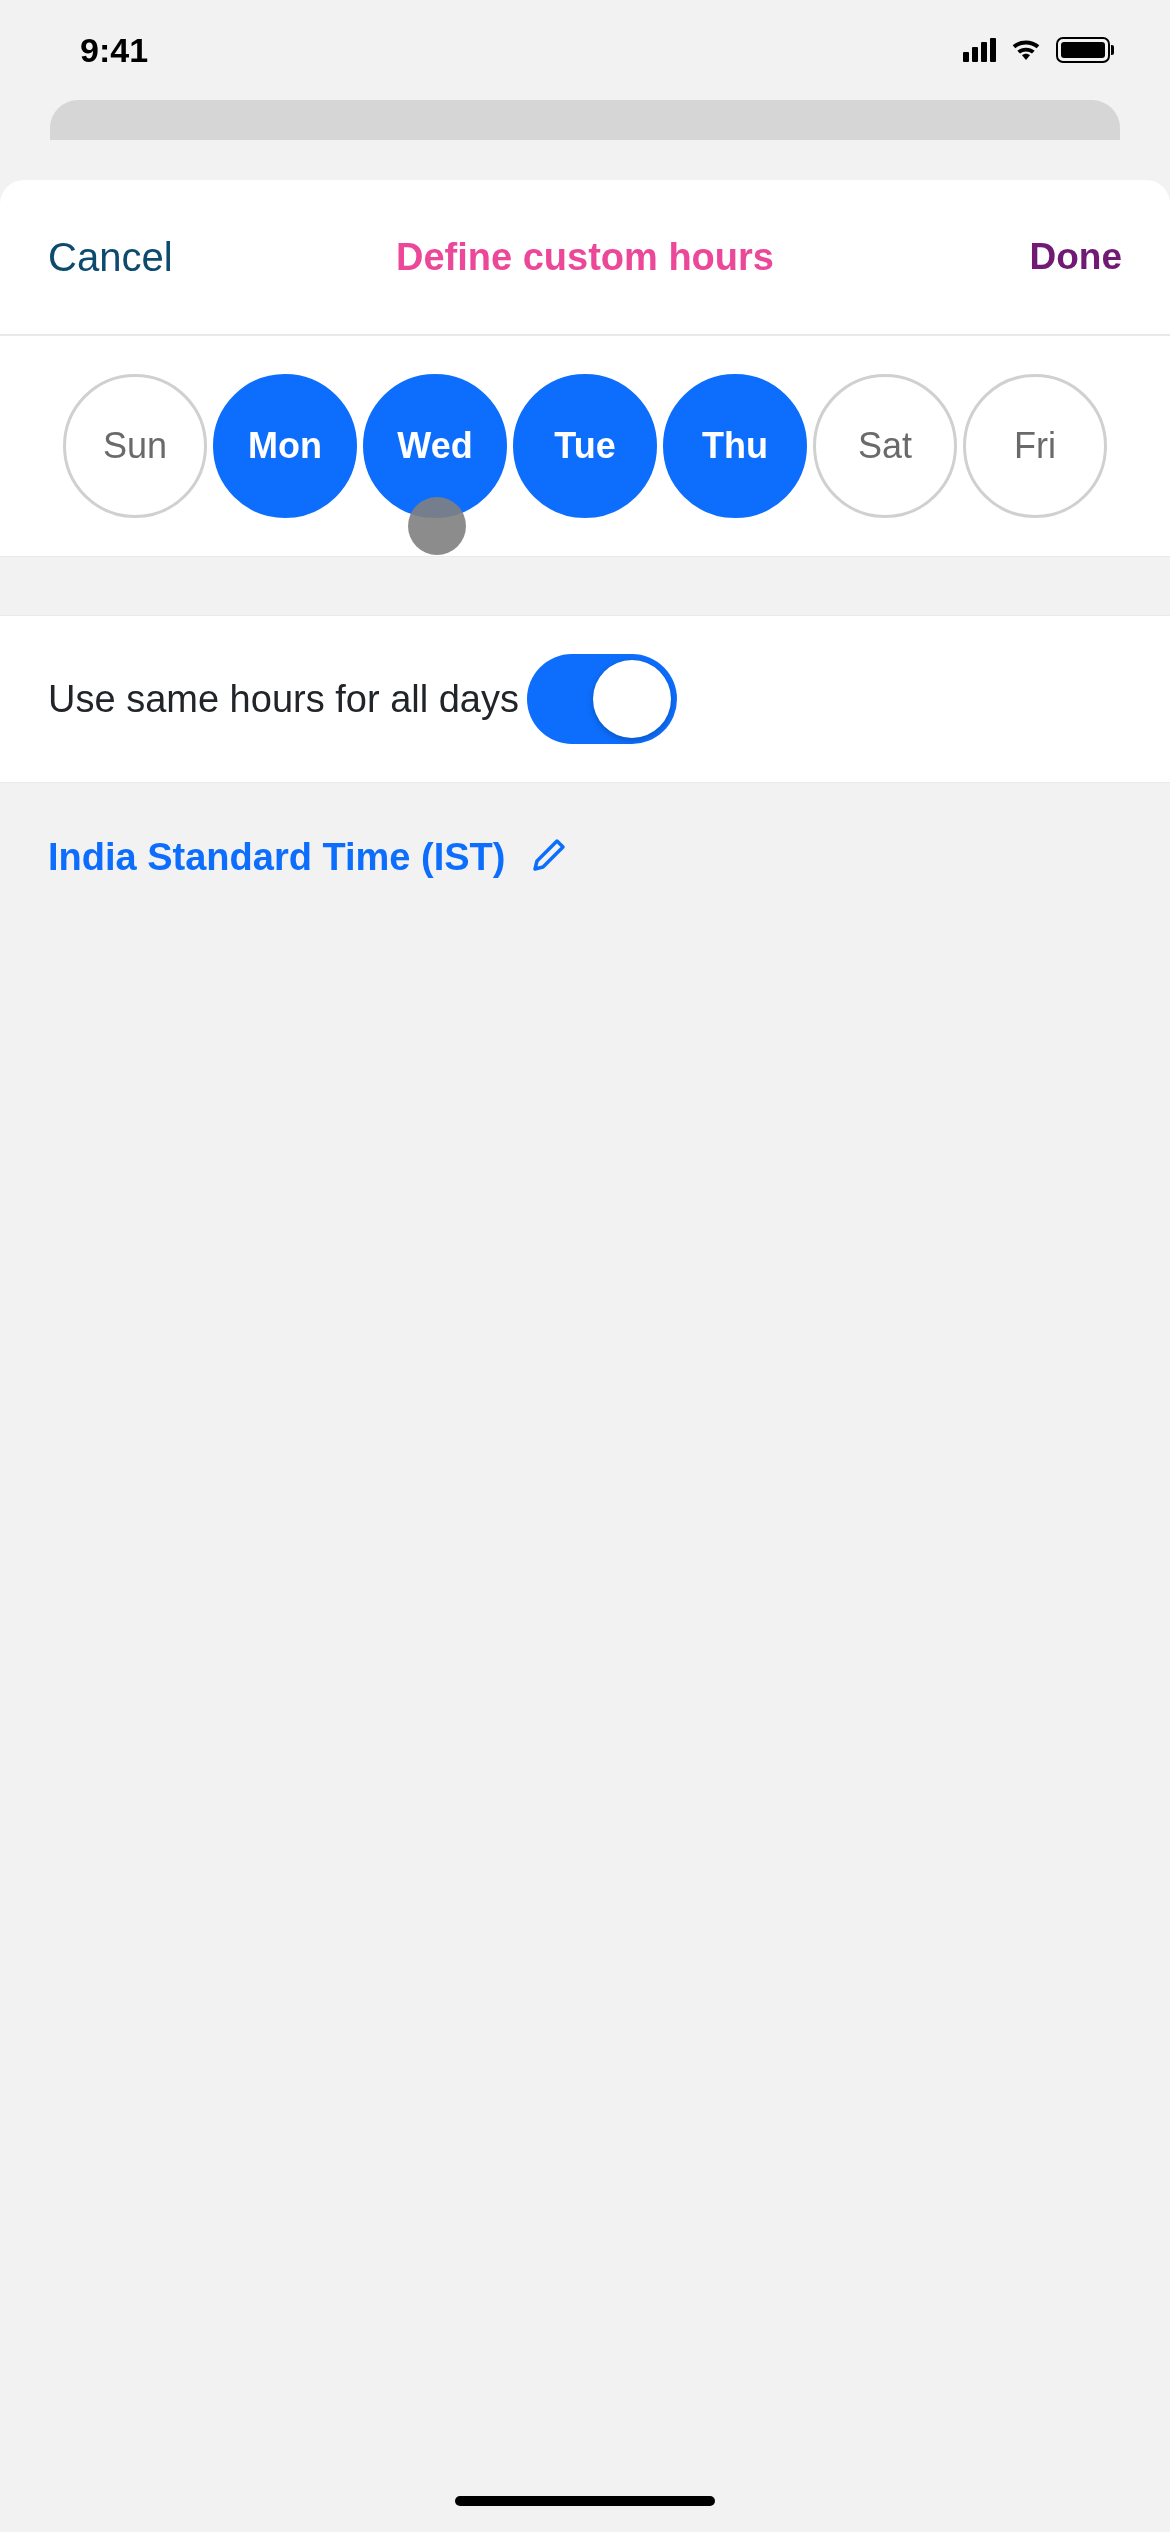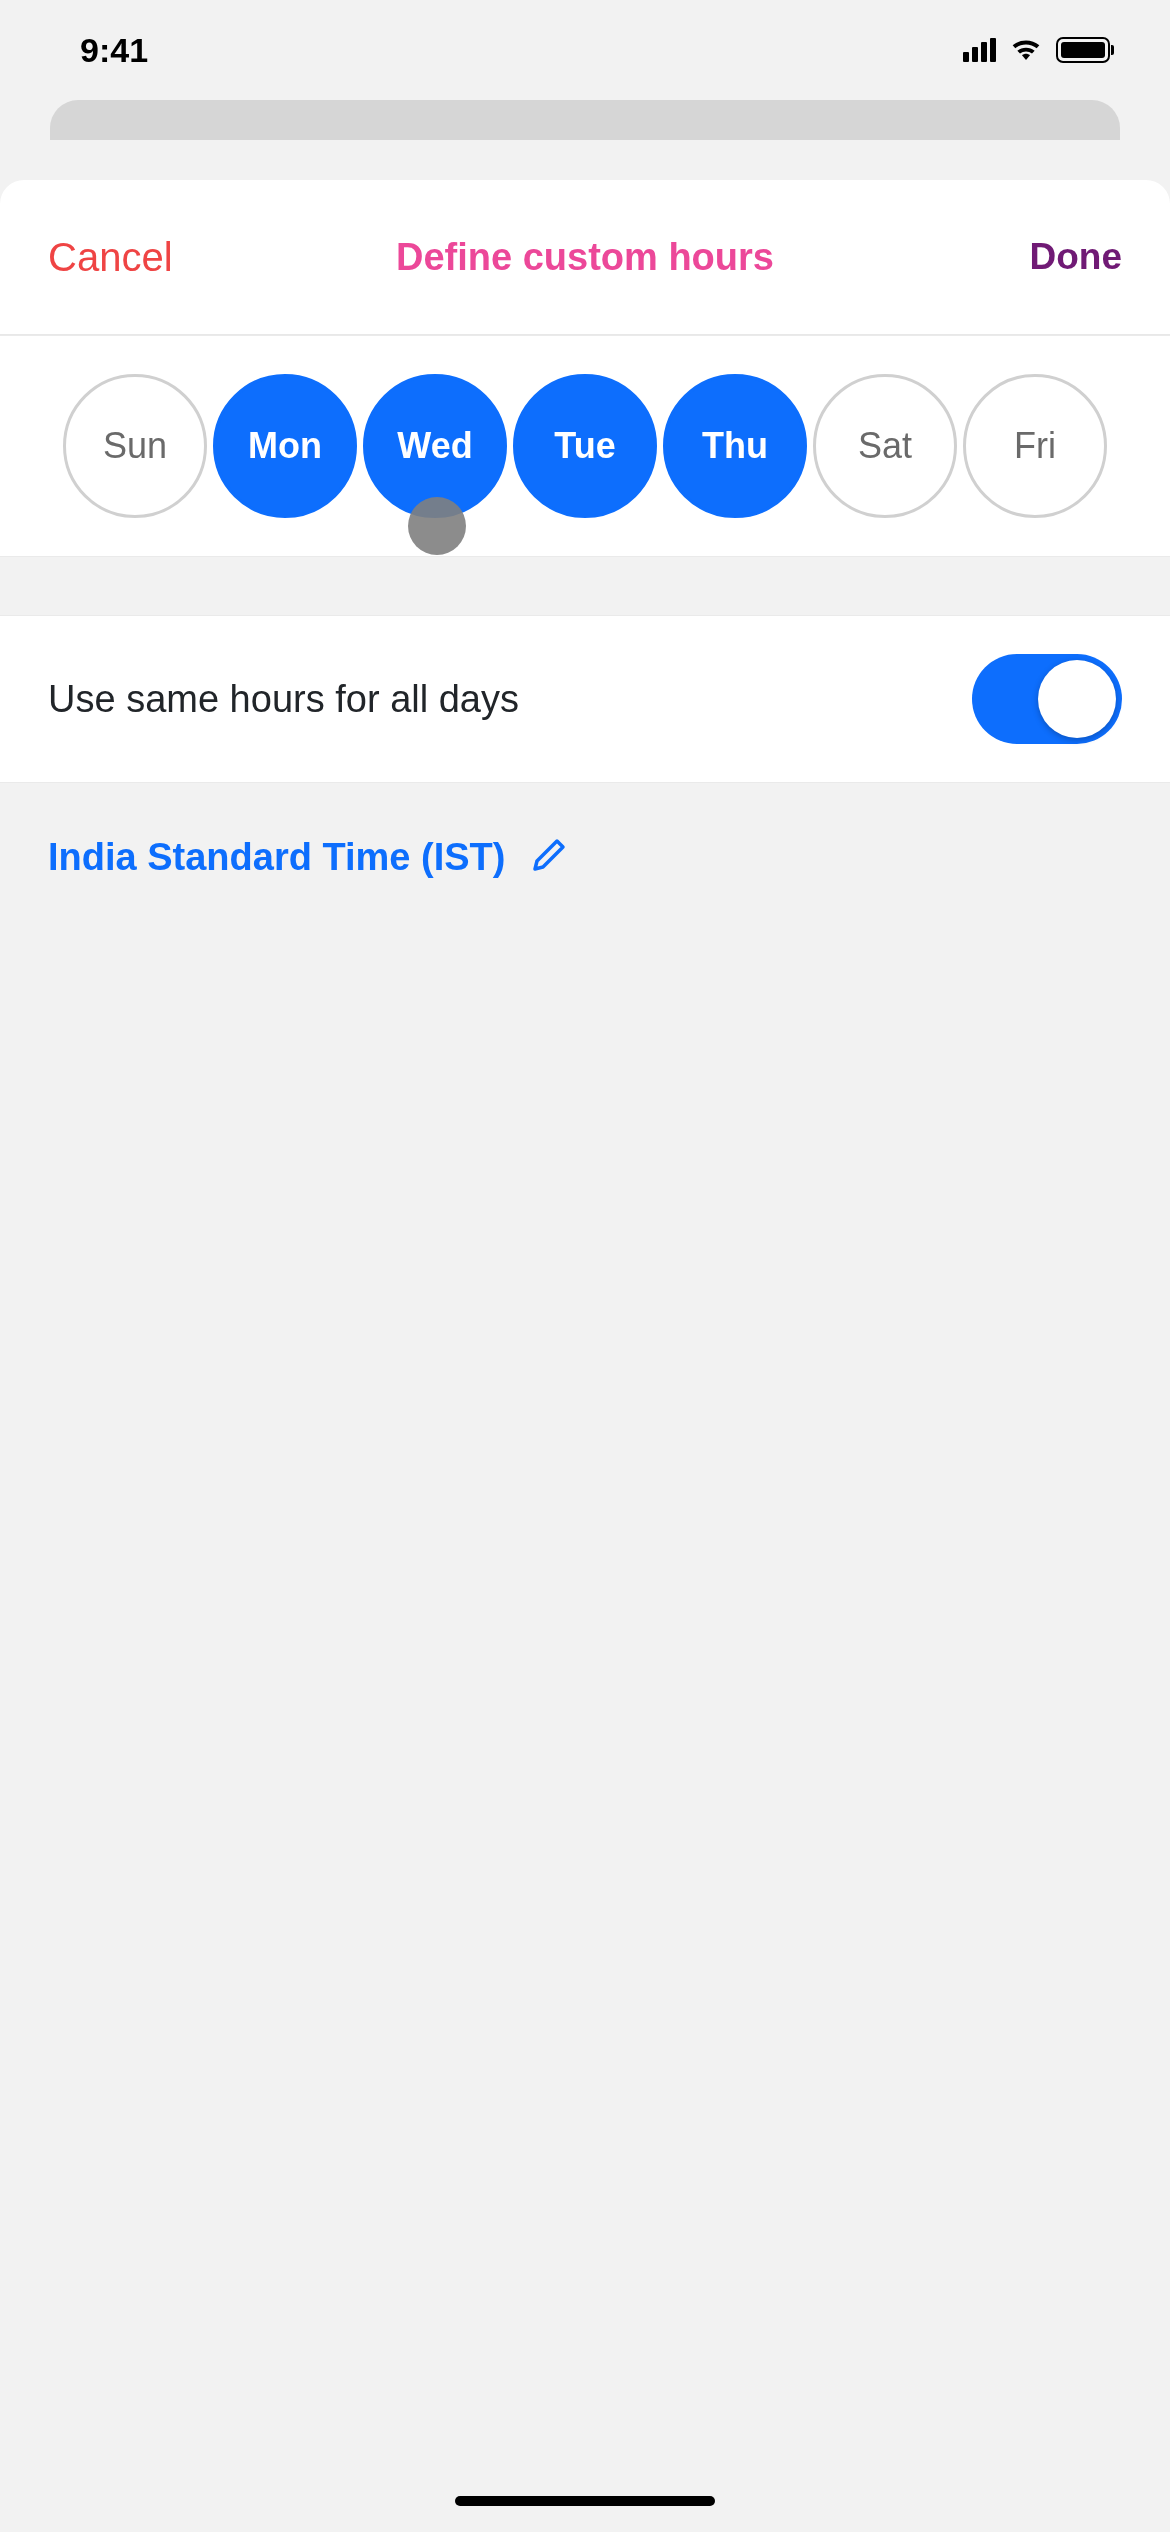--- a/index.html
+++ b/index.html
@@ -100,21 +100,21 @@
       background: #fff;
       display: flex;
       align-items: center;
       justify-content: space-between;
       height: 155px;
       padding: 0 48px;
       border-bottom: 1px solid #e8e8e8;
     }
     .nav-left {
       font-size: 40px;
-      color: #ef4444;
+      color: #0c4a6e;
       font-weight: 400;
       min-width: 200px;
       text-align: left;
     }
     .nav-title {
       font-size: 38px;
       font-weight: 600;
       color: #ec4899;
     }
     .nav-right {
@@ -213,21 +213,20 @@
     
     
     .same-hours-row {
       margin-top: 58px;
       background:#fff;
       border-top:1px solid #eaeaea;
       border-bottom:1px solid #eaeaea;
       padding: 38px 48px;
       display:flex;
       align-items:center;
-      justify-content:space-between;
       gap:8px;
     }
     .same-hours-label {
       font-size:38px;
       color:#212529;
     }
     .toggle {
       width:150px;height:90px;
       background:#0d6efd;
       border-radius:45px;

